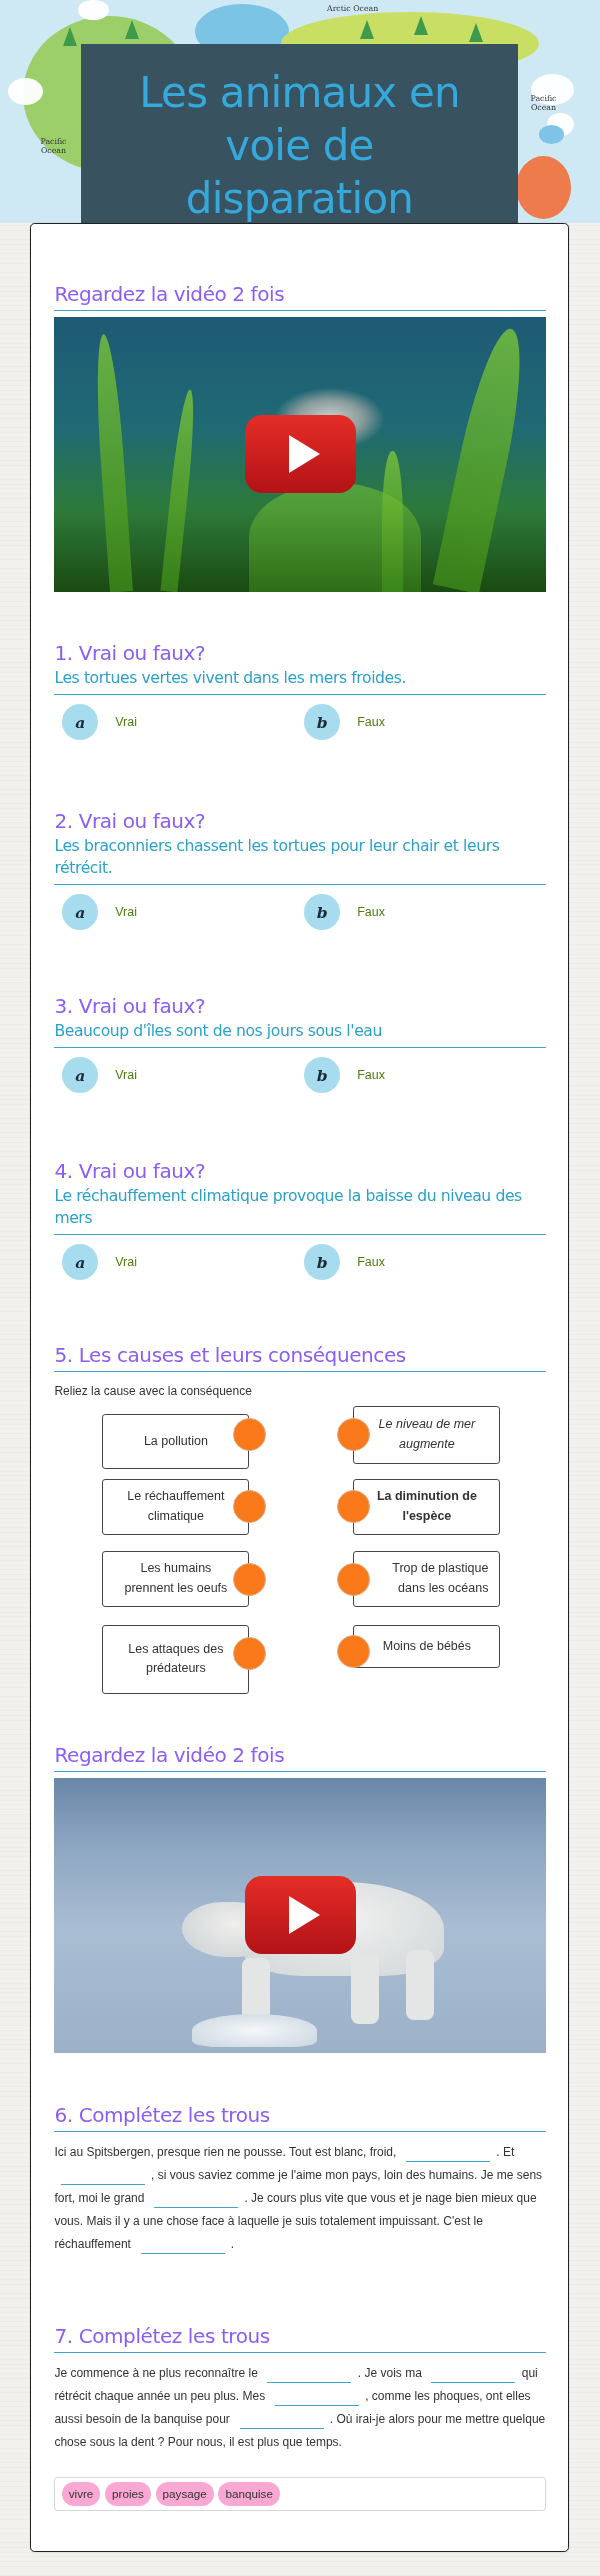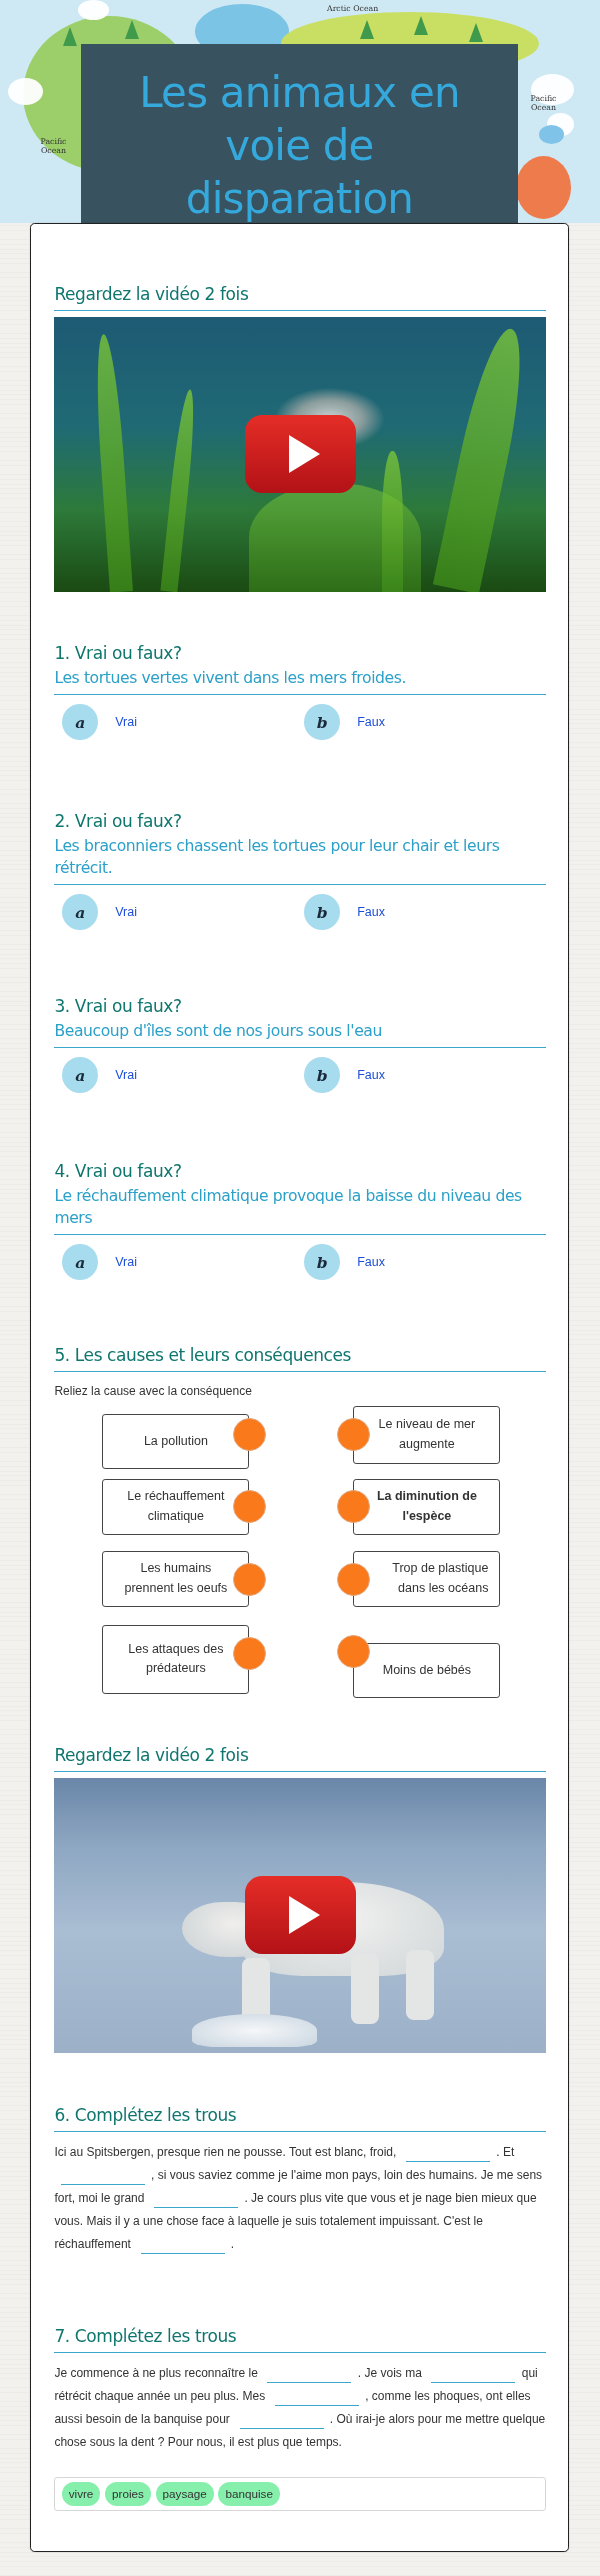--- a/index.html
+++ b/index.html
@@ -31,21 +31,21 @@
     color: #35a9dc; font-size: 42px; line-height: 53px; letter-spacing: -0.8px;
     width: 344px; margin-top: 23.4px;
   }
   .card {
     position: absolute; left: 30px; top: 223px; width: 539px; height: 2329px;
     background: #fff; border: 1.2px solid #222; border-radius: 4.7px;
     box-shadow: 0 0 1.6px rgba(0,0,0,0.2);
   }
   .section { position: absolute; left: 23.4px; width: 492px; }
   .sec-title {
-    font-family: "DejaVu Sans", sans-serif; color: #0f766e; font-size: 17px;
+    font-family: "DejaVu Sans", sans-serif; color: #8b5cf6; font-size: 20px;
     line-height: 22px; letter-spacing: -0.4px;
   }
   .sec-sub {
     font-family: "DejaVu Sans", sans-serif; color: #2ba0c8; font-size: 15.6px;
     line-height: 22px; letter-spacing: -0.4px; margin-top: 3.1px;
   }
   .rule { border-bottom: 1.2px solid #3aa6c9; margin-top: 4.7px; }
   .video {
     position: relative; width: 492px; height: 275px; margin-top: 6.3px; overflow: hidden; cursor: pointer;
   }
@@ -71,21 +71,21 @@
     content: ""; border-left: 31px solid #fff; border-top: 19px solid transparent; border-bottom: 19px solid transparent; margin-left: 6.3px;
   }
   .options { display: flex; margin-top: 9.4px; }
   .option { display: flex; align-items: center; width: 242px; cursor: pointer; }
   .badge {
     width: 36px; height: 36px; border-radius: 50%; background: #a7dcef;
     display: flex; align-items: center; justify-content: center;
     font-family: "DejaVu Serif", serif; font-style: italic; font-size: 15.6px; color: #1a2a3a; font-weight: bold;
     margin-left: 7.8px;
   }
-  .option-label { font-size: 12.5px; color: #1d4ed8; margin-left: 17px; }
+  .option-label { font-size: 12.5px; color: #4d7c0f; margin-left: 17px; }
   .instr { font-size: 12px; color: #333; margin-top: 12.5px; }
   .match-grid { position: relative; height: 281px; margin-top: 7.8px; }
   .mbox {
     position: absolute; width: 147px; border: 0.8px solid #444; border-radius: 3.1px;
     display: flex; align-items: center; justify-content: center; text-align: center;
     font-size: 12.5px; color: #333; line-height: 19.5px; background: #fff; cursor: pointer; padding: 0 11px;
   }
   .dot {
     position: absolute; width: 33px; height: 33px; border-radius: 50%;
     background: #fa7a1b; border: 1.2px solid #e3a77c; cursor: pointer;
@@ -93,21 +93,21 @@
   .para { font-size: 12px; color: #333; line-height: 23px; margin-top: 9px; }
   .blank {
     display: inline-block; width: 84px; height: 15.6px; border-bottom: 1.2px solid #3aa6c9;
     vertical-align: -6.3px; margin: 0 6.3px; cursor: text;
   }
   .chips {
     border: 0.8px solid #d6d6d6; border-radius: 3.1px; margin-top: 23.4px; height: 34px;
     display: flex; align-items: center; padding-left: 6.3px;
   }
   .chip {
-    background: #86efac; border-radius: 12.5px; padding: 0 7px; height: 24px; line-height: 24px;
+    background: #f9a8d4; border-radius: 12.5px; padding: 0 7px; height: 24px; line-height: 24px;
     font-size: 11.7px; color: #333; margin-right: 4.7px; cursor: grab;
   }
 </style>
 </head>
 <body>
 
 <div class="hero">
   <div class="land" style="left:23.4px;top:15.6px;width:172px;height:156px;background:#9ccf6a;"></div>
   <div class="land" style="left:195px;top:3.9px;width:94px;height:55px;background:#7cc4e6;"></div>
   <div class="land" style="left:281px;top:11.7px;width:258px;height:63px;background:#c9df63;"></div>
@@ -210,36 +210,36 @@
     </div>
   </div>
 
   <div class="section" style="top:1120px;">
     <div class="sec-title">5. Les causes et leurs conséquences</div>
     <div class="rule"></div>
     <div class="instr">Reliez la cause avec la conséquence</div>
     <div class="match-grid">
       <div class="mbox" style="left:48px;top:8px;height:55px;">La pollution</div>
       <div class="dot" style="left:179px;top:11.7px;"></div>
-      <div class="mbox" style="left:299px;top:0;height:58px;">Le niveau de mer augmente</div>
+      <div class="mbox" style="left:299px;top:0;height:58px;font-style:italic;">Le niveau de mer augmente</div>
       <div class="dot" style="left:283px;top:11.7px;"></div>
 
       <div class="mbox" style="left:48px;top:73px;height:56px;">Le réchauffement climatique</div>
       <div class="dot" style="left:179px;top:84px;"></div>
       <div class="mbox" style="left:299px;top:73px;height:56px;font-weight:bold;">La diminution de l'espèce</div>
       <div class="dot" style="left:283px;top:84px;"></div>
 
       <div class="mbox" style="left:48px;top:145px;height:56px;">Les humains prennent les oeufs</div>
       <div class="dot" style="left:179px;top:157px;"></div>
       <div class="mbox" style="left:299px;top:145px;height:56px;text-align:right;">Trop de plastique dans les océans</div>
       <div class="dot" style="left:283px;top:157px;"></div>
 
       <div class="mbox" style="left:48px;top:219px;height:69px;">Les attaques des prédateurs</div>
       <div class="dot" style="left:179px;top:231px;"></div>
-      <div class="mbox" style="left:299px;top:219px;height:55px;margin-top:18px;">Moins de bébés</div>
+      <div class="mbox" style="left:299px;top:219px;height:43px;">Moins de bébés</div>
       <div class="dot" style="left:283px;top:229px;"></div>
     </div>
   </div>
 
   <div class="section" style="top:1520px;">
     <div class="sec-title">Regardez la vidéo 2 fois</div>
     <div class="rule"></div>
     <div class="video bear">
       <div class="bear-body"></div>
       <div class="bear-head"></div>

